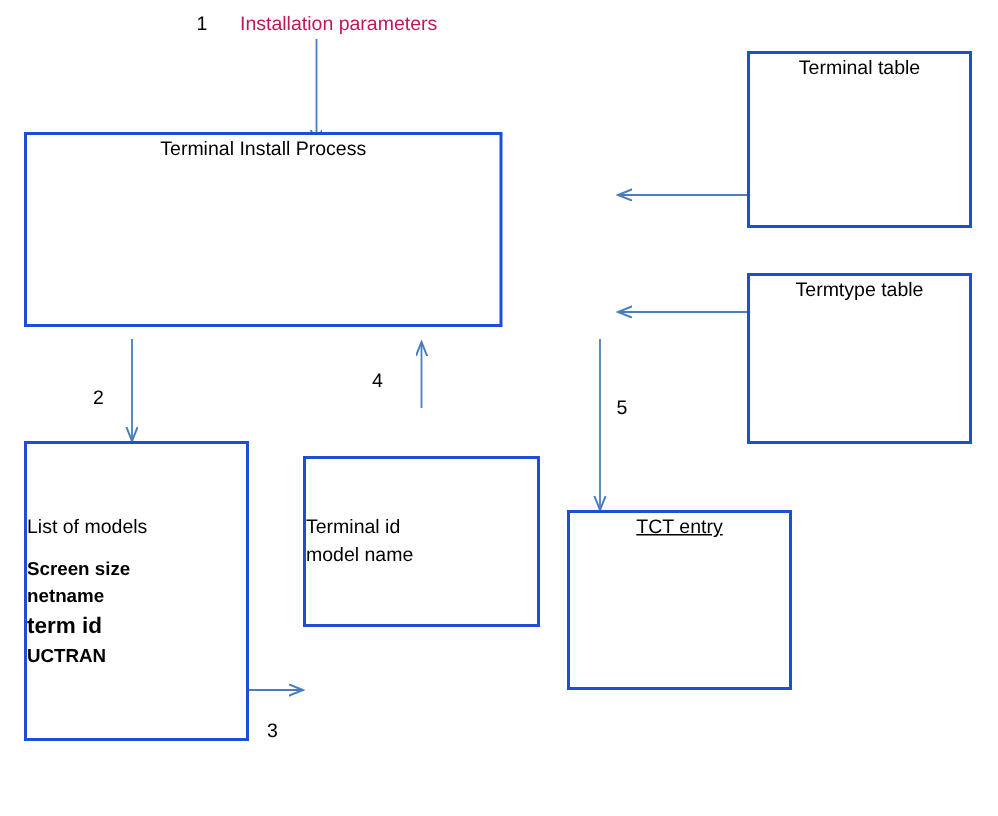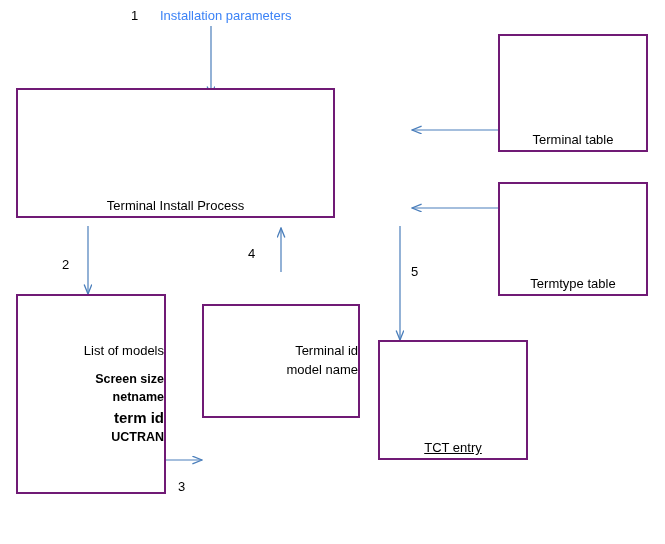--- a/index.html
+++ b/index.html
@@ -11,33 +11,33 @@
     position: relative;
     width: 665px;
     height: 544px;
     background: #ffffff;
     font-family: "Liberation Sans", sans-serif;
     overflow: hidden;
   }
   .box {
     position: absolute;
     box-sizing: border-box;
-    border: 2px solid #701a75;
+    border: 2px solid #1d4ed8;
     background: #ffffff;
     display: flex;
-    align-items: flex-end;
+    align-items: flex-start;
     justify-content: center;
     text-align: center;
     color: #000000;
     font-size: 13px;
     line-height: 1.45;
   }
   .label {
     position: absolute;
-    color: #3b82f6;
+    color: #be185d;
     font-size: 13px;
     white-space: nowrap;
   }
   .num {
     position: absolute;
     color: #000000;
     font-size: 13px;
   }
   svg.arrows {
     position: absolute;

